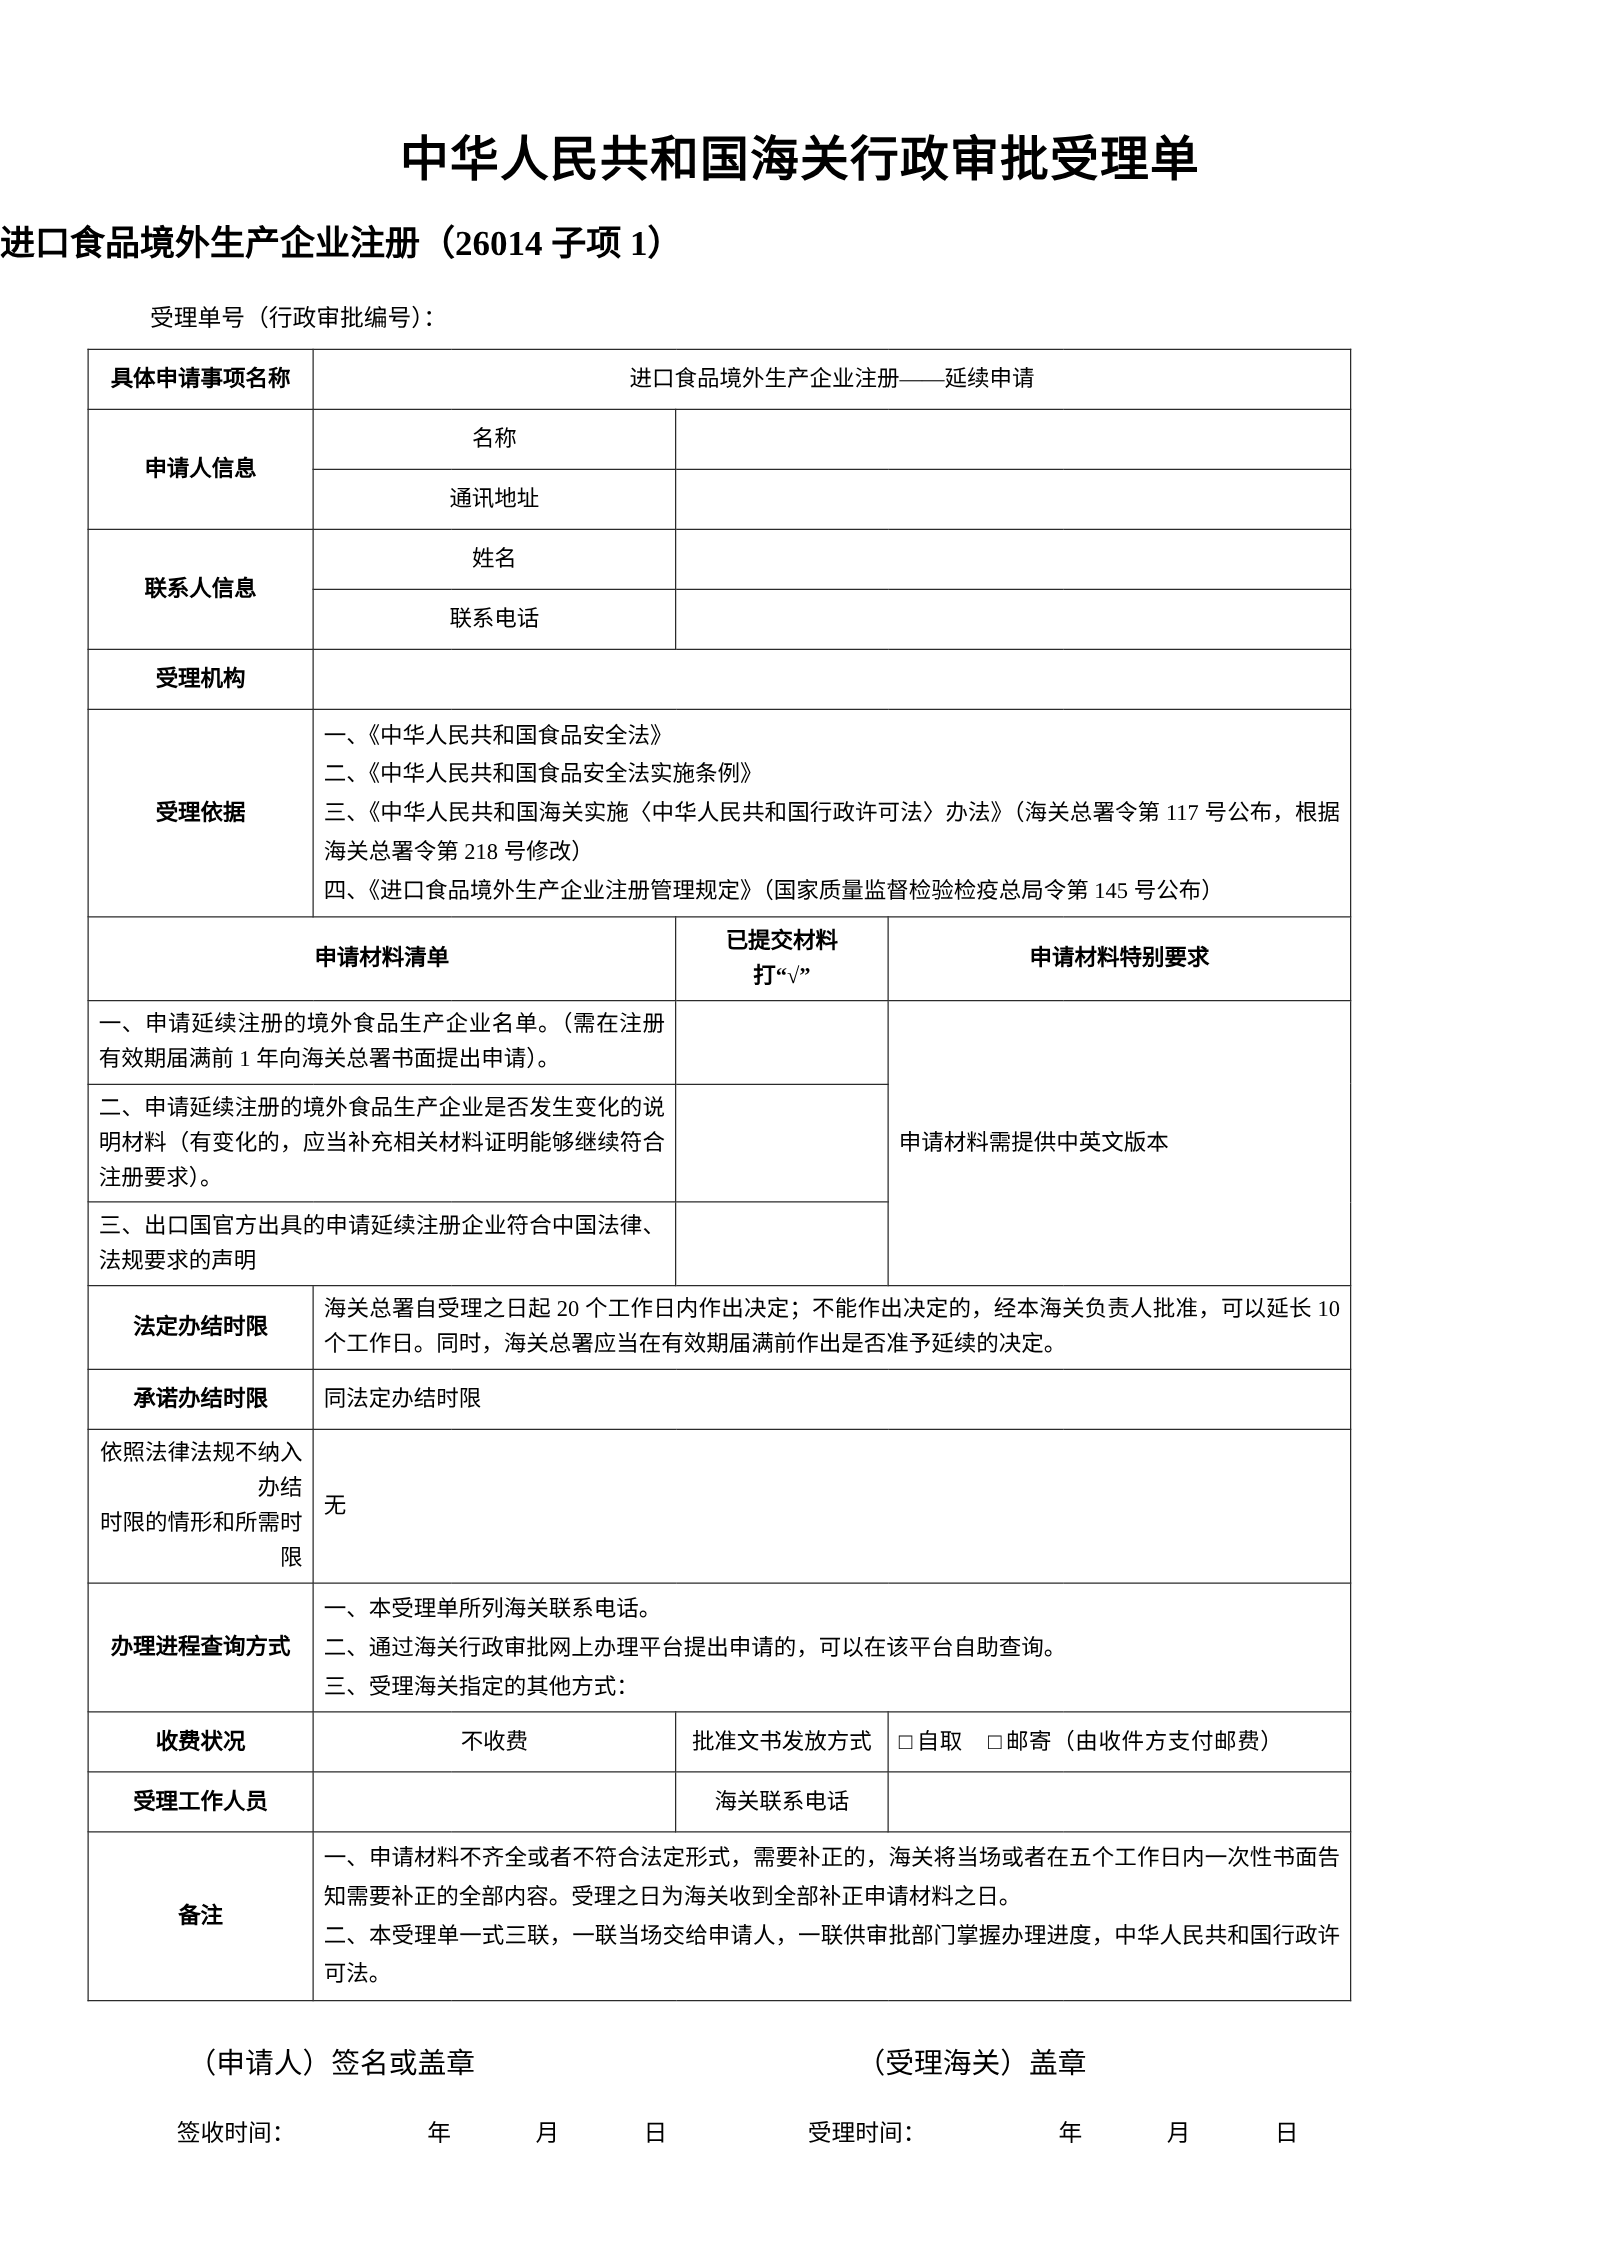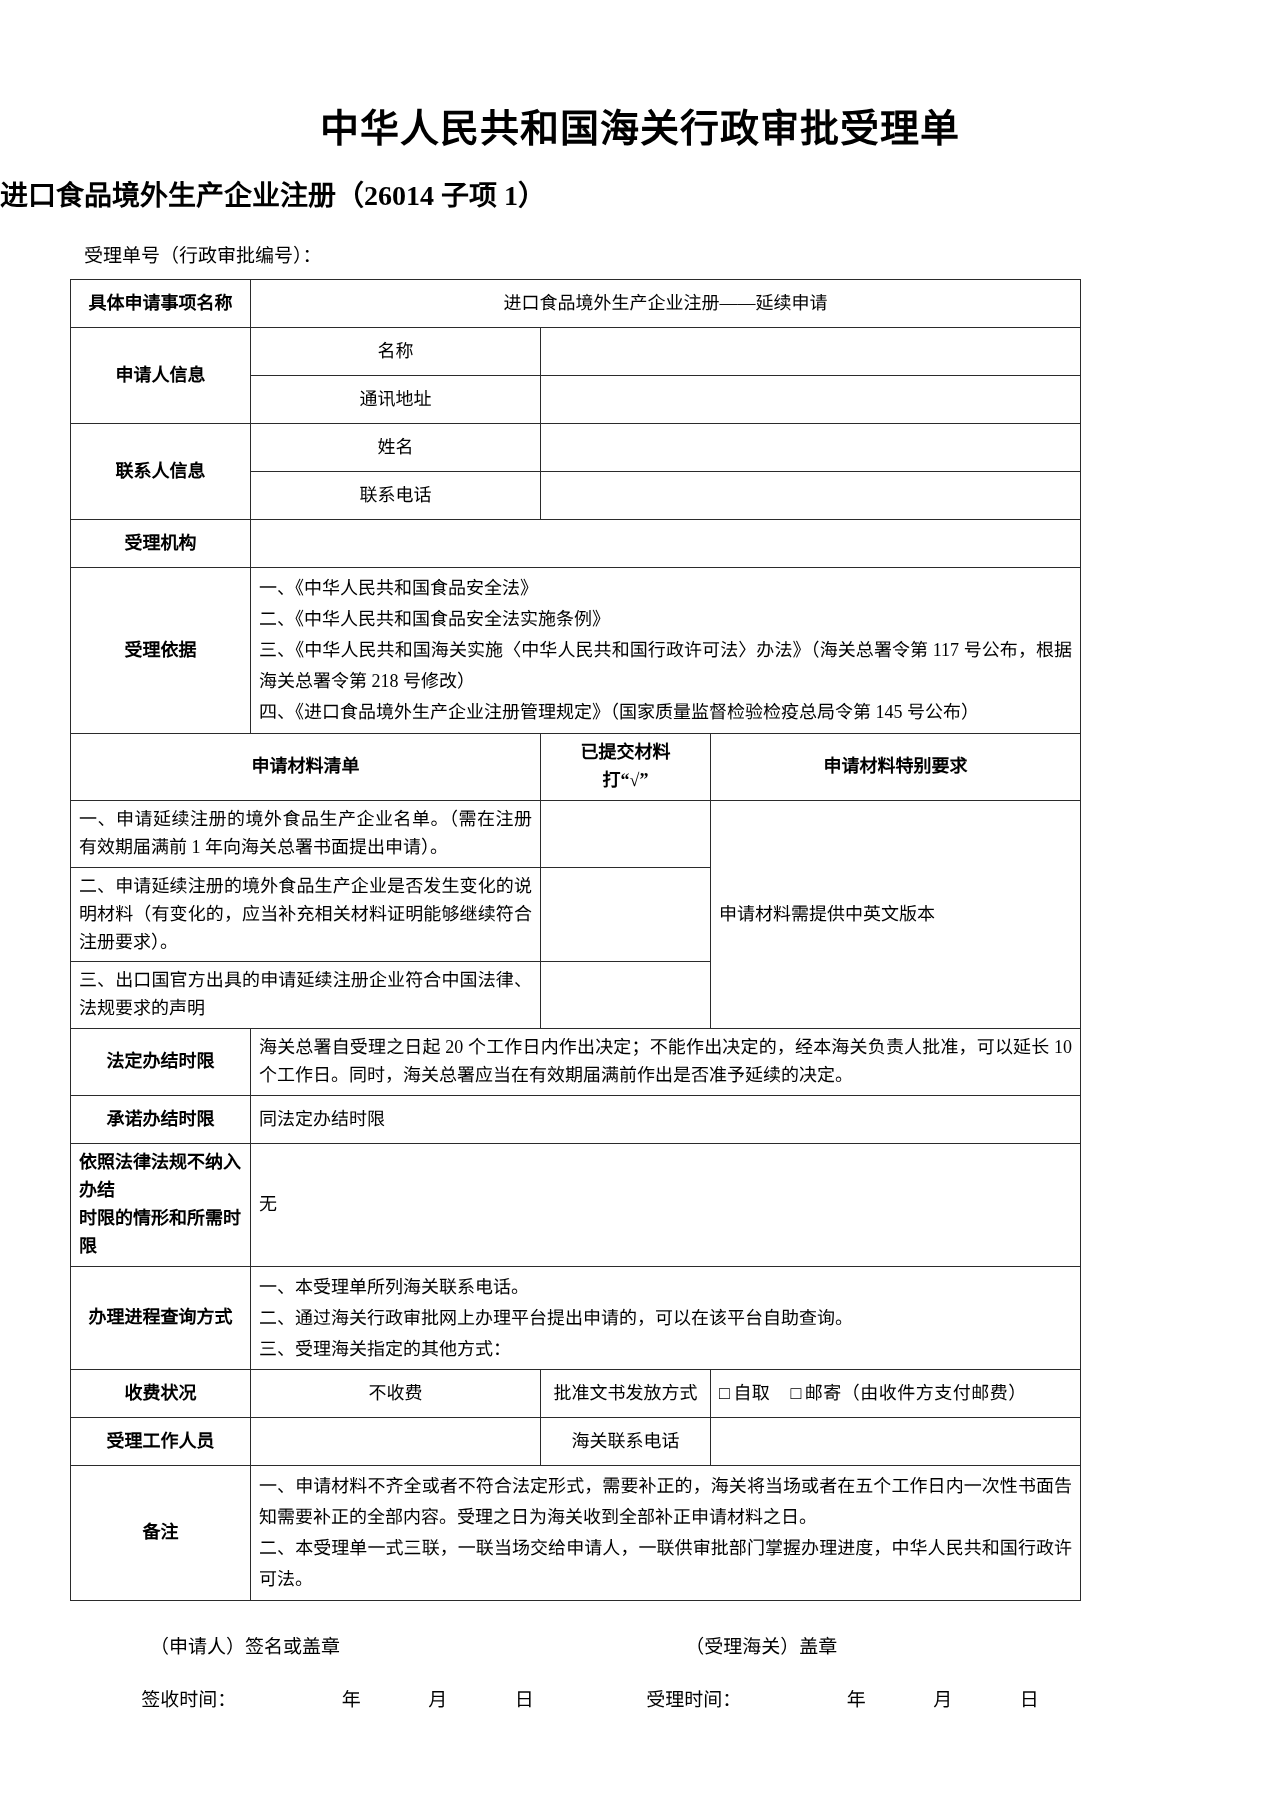--- a/index.html
+++ b/index.html
@@ -41,21 +41,21 @@
     margin: 0;
     padding-top: 30px;
     line-height: 1.1;
     font-family: Liberation Serif, serif;
   }
 
   .accept-no {
     font-size: 19px;
     margin: 0;
     padding-top: 33px;
-    padding-left: 84px;
+    padding-left: 120px;
     line-height: 1.2;
   }
 
   
   table.form {
     border-collapse: collapse;
     width: 1010px;
     margin: 12px 0 0 70px;
     table-layout: fixed;
   }
@@ -65,22 +65,22 @@
     font-size: 18px;
     line-height: 1.55;
     vertical-align: middle;
   }
   .c-label {
     text-align: center;
     font-weight: bold;
     white-space: nowrap;
   }
   .c-label-sm {
-    text-align: left;
-    font-weight: bold;
+    text-align: right;
+    font-weight: normal;
     font-size: 14px;
     line-height: 1.5;
   }
   .c-center { text-align: center; }
   .c-left   { text-align: left; }
   .blank    { }
   .tall     { height: 48px; }
 
   .just {
     text-align: justify;
@@ -102,21 +102,21 @@
     letter-spacing: 0.5px;
   }
   .chk { display: inline-block; margin-right: 3px; }
 
   
   .sign-row {
     margin: 30px 0 0 0;
     width: 1010px;
     margin-left: 70px;
     display: flex;
-    font-size: 19px;
+    font-size: 23px;
   }
   .sign-left  { width: 52%; padding-left: 80px; }
   .sign-right { width: 48%; padding-left: 90px; }
 
   .date-row {
     margin: 26px 0 0 0;
     width: 1010px;
     margin-left: 70px;
     display: flex;
     font-size: 19px;

